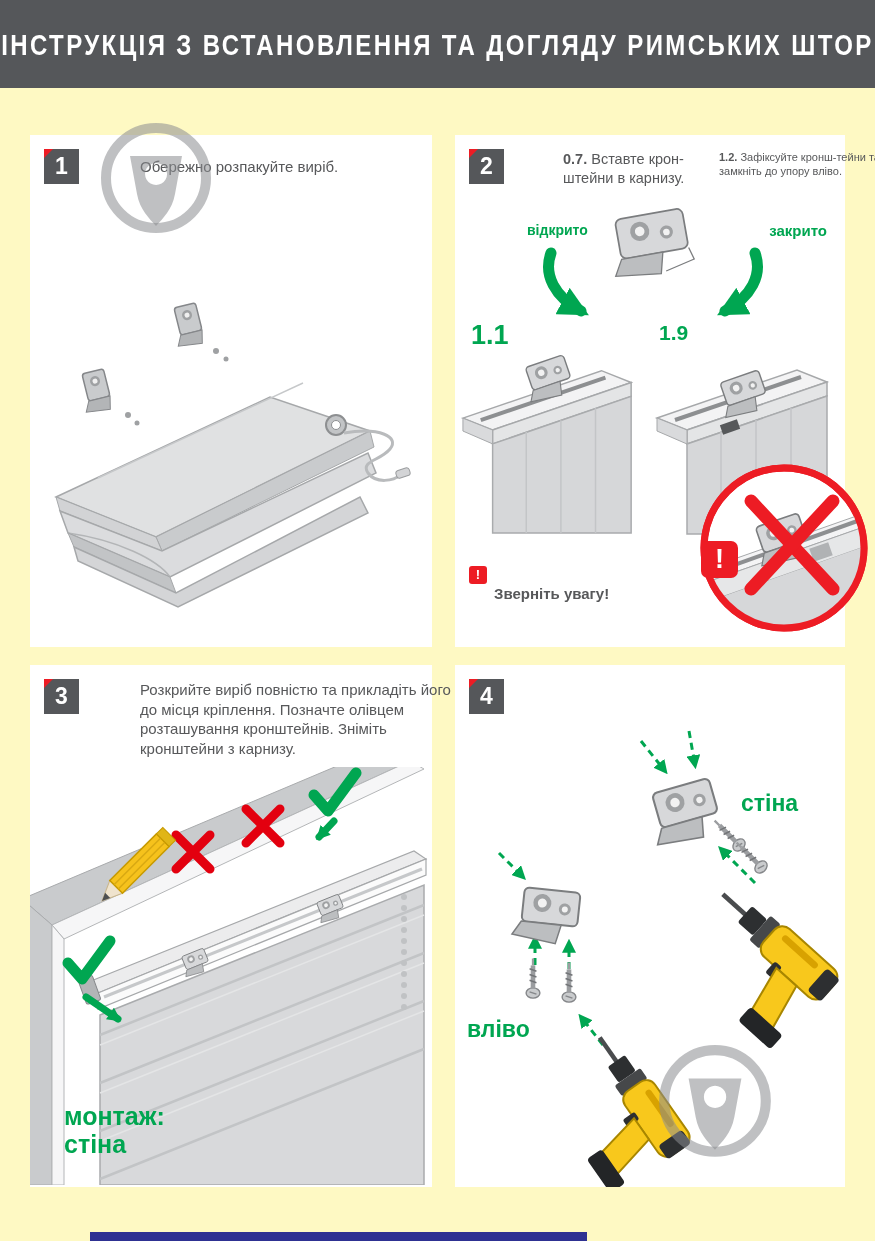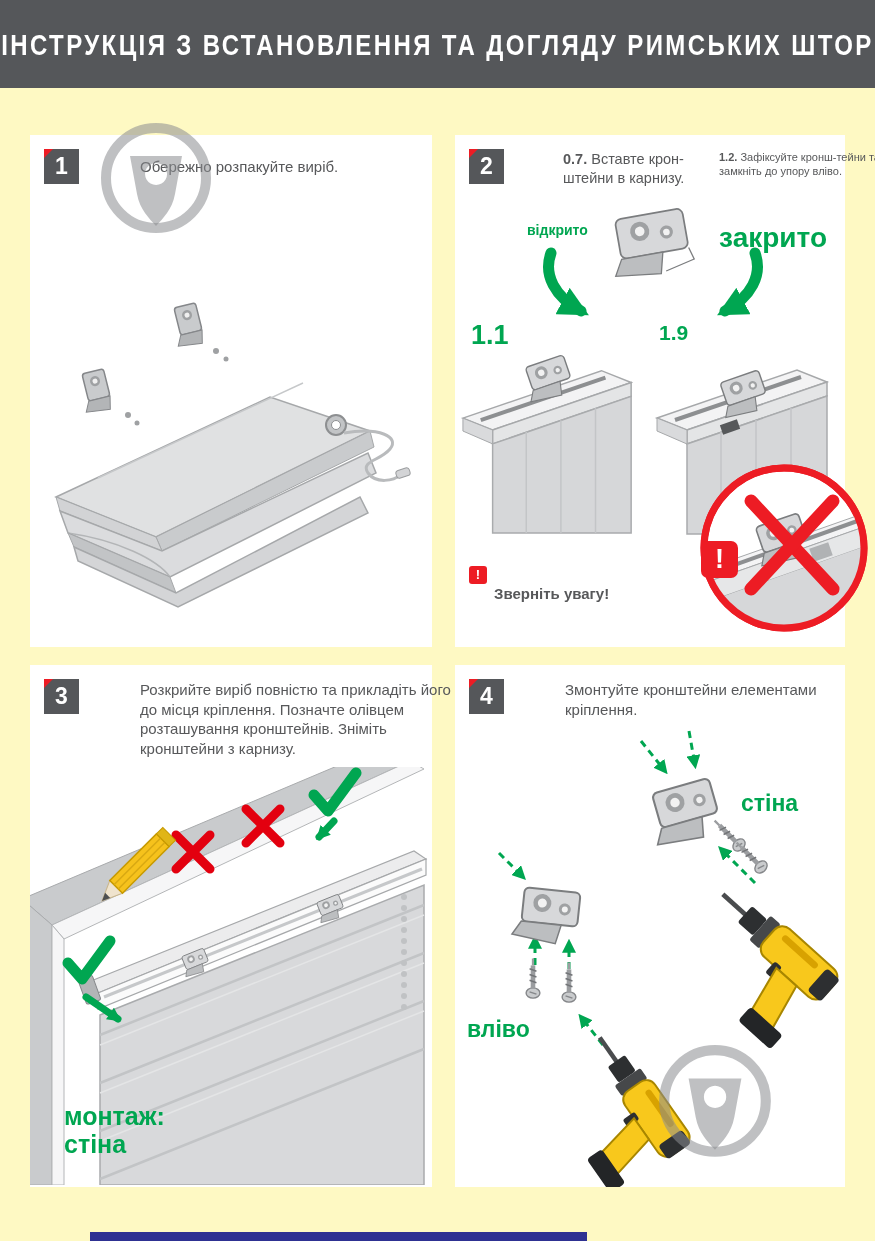--- a/index.html
+++ b/index.html
@@ -38,21 +38,21 @@
   #p1-art   { left:8px;   top:150px; width:386px; height:350px; }
   #p2-bracket { left:150px; top:60px;  width:96px;  height:92px; z-index:2; }
   #p2-arrows  { left:0;     top:0;     width:390px; height:200px; pointer-events:none; }
   #p2-sub1  { left:2px;   top:198px; width:188px; height:202px; }
   #p2-sub2  { left:196px; top:198px; width:190px; height:202px; }
   #p2-warn  { left:238px; top:322px; width:182px; height:182px; z-index:4; }
   #p3-art   { left:0;     top:102px; width:402px; height:418px; }
   #p4-art   { left:0;     top:60px;  width:390px; height:462px; }
 
   #p2-open   { left:24px;  top:88px;  font-size:14px;margin-left:48px; }
-  #p2-closed { right:18px; top:88px;  font-size:28px; }
+  #p2-closed { right:18px; top:88px;  font-size:15px; }
   #p2-sub1-label { left:16px;  top:186px; font-size:27px; }
   #p2-sub2-label { left:204px; top:186px; font-size:21px; }
   #p2-warnrow  { left:14px; top:412px; }
   #p2-warntext { left:14px; top:437px; width:236px; }
 
   #p3-caption { left:34px;  top:438px; font-size:25px; }
   #p4-wall    { left:286px; top:126px; font-size:23px; }
   #p4-ceiling { left:12px;  top:352px; font-size:23px; }
 
   .watermark { position:absolute; z-index:10; pointer-events:none; }
@@ -293,21 +293,20 @@
       <div>монтаж:</div>
       <div>стіна</div>
     </div>
   </section>
 
   <section class="panel" id="panel4">
     <div class="step-box">
       <span class="fold"></span>
       <span>4</span>
     </div>
-    <div class="step-text" style="left:62px; top:15px; width:300px">Змонтуйте кронштейни елементами кріплення.</div>
 
     <svg id="p4-art" viewBox="0 0 390 462">
       <g stroke="#00a651" stroke-width="3" stroke-dasharray="7 5" fill="none">
         <path d="M186,16 L210,46" marker-end="url(#arrowGd)"></path>
         <path d="M234,6 L240,40" marker-end="url(#arrowGd)"></path>
         <path d="M300,158 L266,124" marker-end="url(#arrowGd)"></path>
         <path d="M44,128 L68,152" marker-end="url(#arrowGd)"></path>
         <path d="M80,240 L80,214" marker-end="url(#arrowGd)"></path>
         <path d="M114,244 L114,218" marker-end="url(#arrowGd)"></path>
         <path d="M148,320 L126,292" marker-end="url(#arrowGd)"></path>

